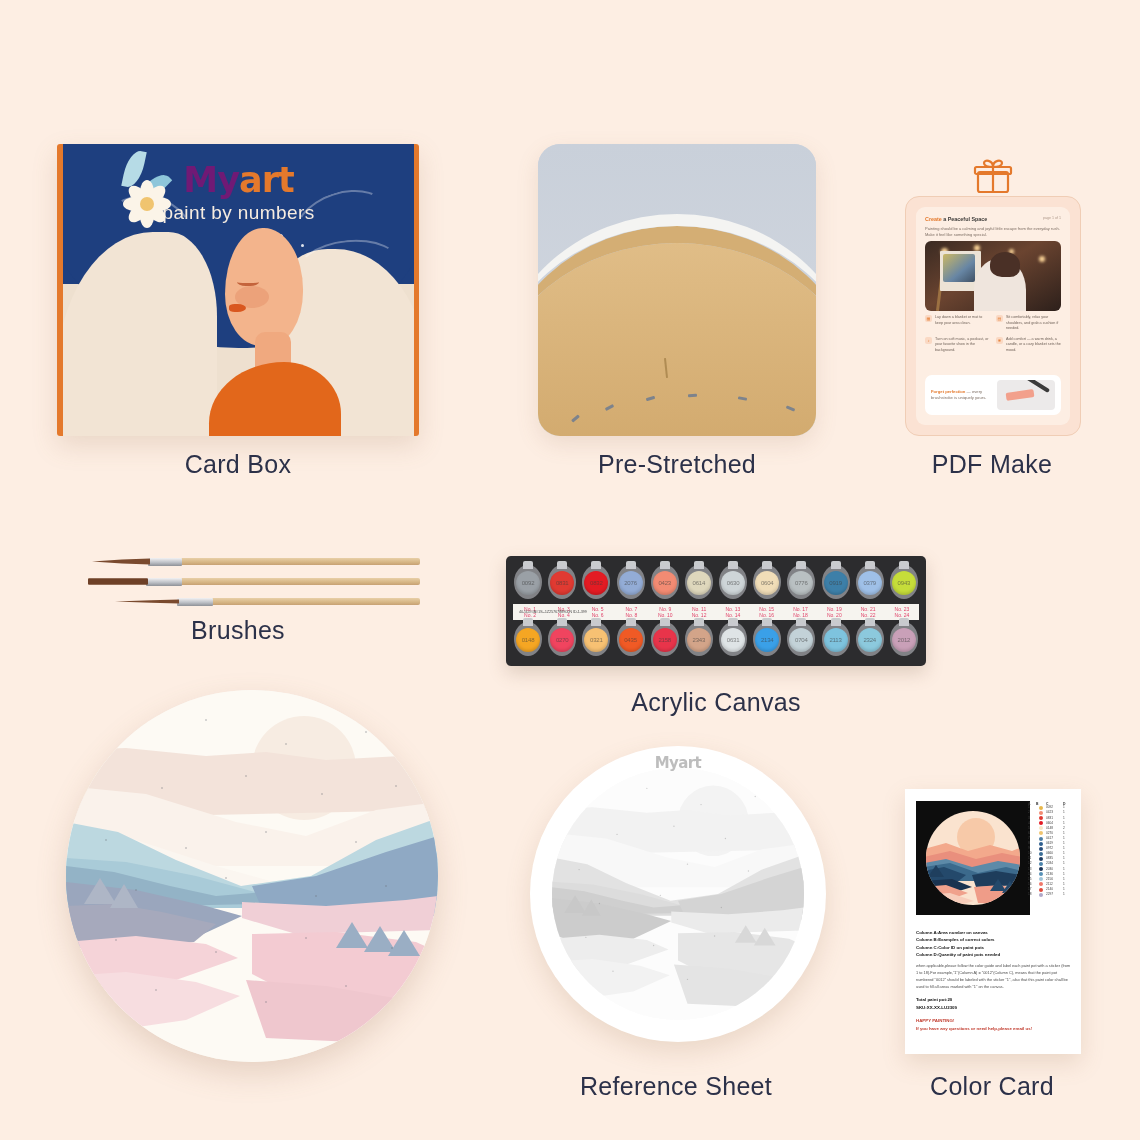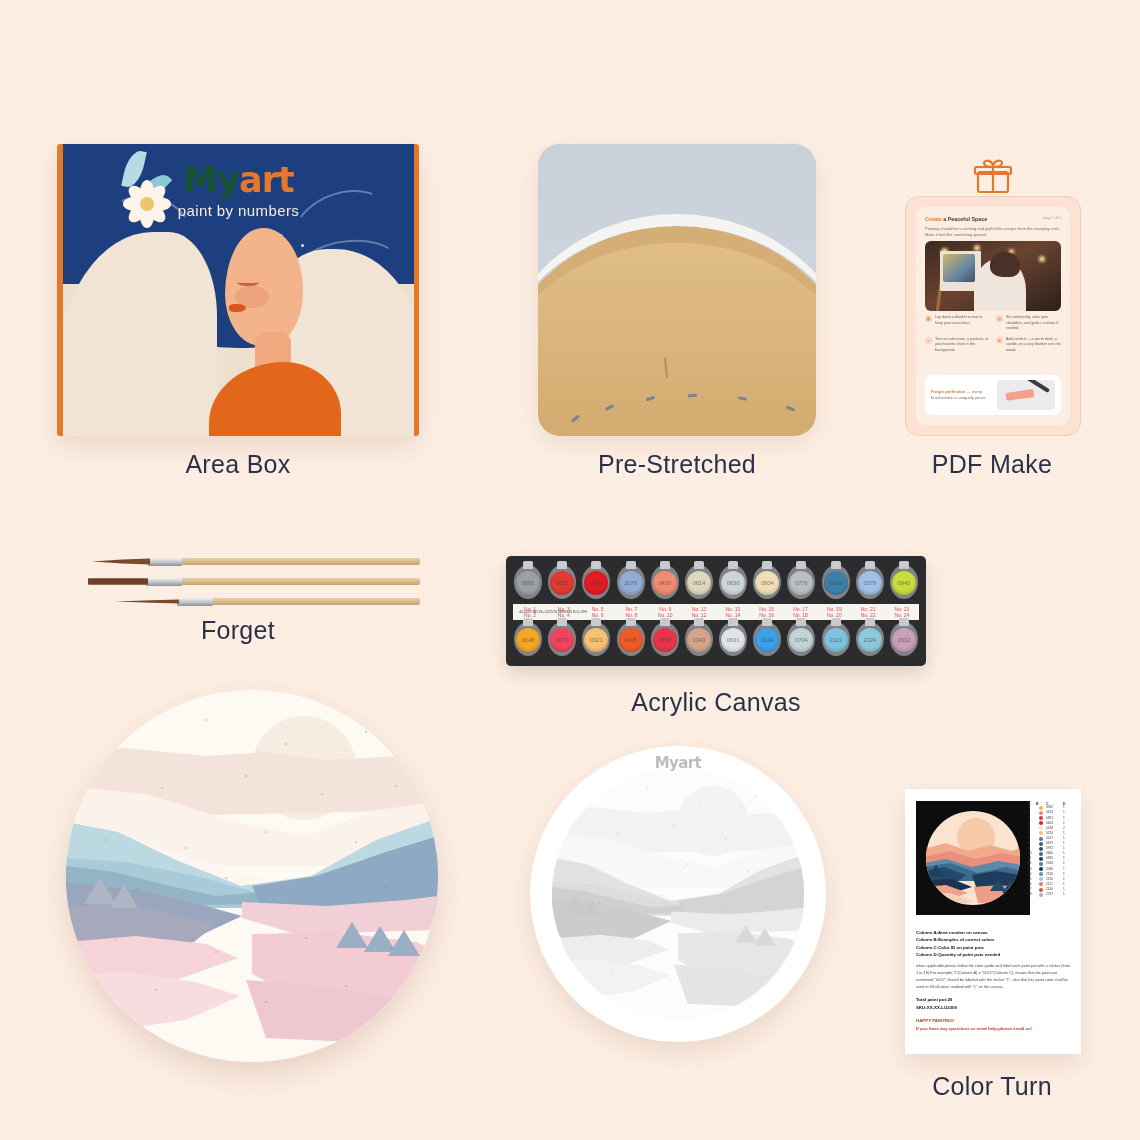--- a/index.html
+++ b/index.html
@@ -51,23 +51,23 @@
   }
   .box-paper-r {
     position:absolute; right:-4%; top:36%; width:48%; height:68%;
     background:#f2e4d4; border-radius:40% 55% 0 0/45% 65% 0 0;
   }
   .logo { position:absolute; left:0; right:0; top:16px; text-align:center; z-index:6; }
   .logo .l1 {
     font-size:35px; font-weight:bold; letter-spacing:-1px;
     font-family:"DejaVu Sans",sans-serif;
   }
-  .logo .l1 .my { color:#14532d; }
+  .logo .l1 .my { color:#701a75; }
   .logo .l1 .art { color:#e4792c; }
-  .logo .l2 { color:#f6ece0; font-size:15px; margin-top:2px; letter-spacing:.4px; }
+  .logo .l2 { color:#f6ece0; font-size:19px; margin-top:2px; letter-spacing:.4px; }
 
   .face { position:absolute; left:50%; top:84px; width:108px; height:190px;
           margin-left:-24px; z-index:5; }
   .face .head {
     position:absolute; left:10px; top:0; width:78px; height:118px;
     background:#f3b48c; border-radius:48% 50% 44% 46%/56% 52% 46% 44%;
   }
   .face .cheek {
     position:absolute; left:20px; top:58px; width:34px; height:22px;
     background:#ea9f77; border-radius:50%; opacity:.85;
@@ -330,21 +330,21 @@
       </div>
 
       <div class="logo">
         <div class="l1">
           <span class="my">My</span><span class="art">art</span>
         </div>
         <div class="l2">paint by numbers</div>
       </div>
     </div>
   </div>
-  <div class="caption" style="left:238px; top:450px;">Area Box</div>
+  <div class="caption" style="left:238px; top:450px;">Card Box</div>
 
   <div class="stretch-wrap">
     <div class="stretch">
       <div class="st-bg"></div>
       <div class="st-canvas"></div>
       <div class="st-wood"></div>
       <div class="st-edge"></div>
       <div class="st-seam"></div>
       <div class="staple" style="left:33px;  top:273px; transform:rotate(-40deg);"></div>
       <div class="staple" style="left:67px;  top:262px; transform:rotate(-28deg);"></div>
@@ -429,21 +429,21 @@
       </svg>
     </div>
     <div class="brush" style="left:55px; top:50px; width:305px;">
       <div class="b-handle" style="left:95px;"></div>
       <div class="b-ferrule" style="left:62px; width:36px;"></div>
       <svg class="b-tip" width="64" height="7" viewBox="0 0 64 7">
         <path d="M0 3.5 L36 2.3 L64 1.5 L64 5.5 L36 4.7 Z" fill="#7a4a2e"></path>
       </svg>
     </div>
   </div>
-  <div class="caption" style="left:238px; top:616px;">Forget</div>
+  <div class="caption" style="left:238px; top:616px;">Brushes</div>
 
   <div class="paints-wrap">
     <div class="tray">
       <div class="prow top">
           <div class="pot">
             <div class="lid"></div>
             <div class="body"></div>
             <div class="disc" style="background:#9aa0a6">
               <span class="code">0092</span>
             </div>
@@ -758,20 +758,21 @@
           <circle cx="250" cy="206" r="1"></circle>
             <circle cx="50" cy="250" r="1"></circle>
           <circle cx="150" cy="262" r="1"></circle>
             <circle cx="240" cy="248" r="1"></circle>
           <circle cx="90" cy="300" r="1"></circle>
             <circle cx="200" cy="312" r="1"></circle>
         </g>
       </svg>
     </div>
   </div>
+  <div class="caption" style="left:676px; top:1072px;">Reference Sheet</div>
 
   <div class="ccard">
     <div class="cc-art">
       <svg viewBox="0 0 114 114" width="114" height="114">
         <rect width="114" height="114" fill="#0d0d0d"></rect>
         <clipPath id="cc">
             <circle cx="57" cy="57" r="47"></circle>
           </clipPath>
         <g clip-path="url(#cc)">
           <rect x="8" y="8" width="98" height="98" fill="#fae3cf"></rect>
@@ -953,15 +954,15 @@
       <div class="bold">Column B:Examples of correct colors</div>
       <div class="bold">Column C:Color ID on paint pots</div>
       <div class="bold">Column D:Quantity of paint pots needed</div>
       <div class="para">when applicable,please follow the color guide and label each paint pot with a sticker (from 1 to 18).For example,"1"(Column A) = "0012"(Column C), means that the paint pot numbered "0012" should be labeled with the sticker "1", also that this paint color shall be used to fill all areas marked with "1" on the canvas.</div>
       <div class="b2">Total paint pot:20</div>
       <div class="b2" style="margin-top:0">SKU:XX-XX-LU2309</div>
       <div class="b2 red">HAPPY PAINTING!</div>
       <div class="b2 red" style="margin-top:0">If you have any questions or need help,please email us!</div>
     </div>
   </div>
-  <div class="caption" style="left:992px; top:1072px;">Color Turn</div>
+  <div class="caption" style="left:992px; top:1072px;">Color Card</div>
 
 </div>
 
 </body></html>

